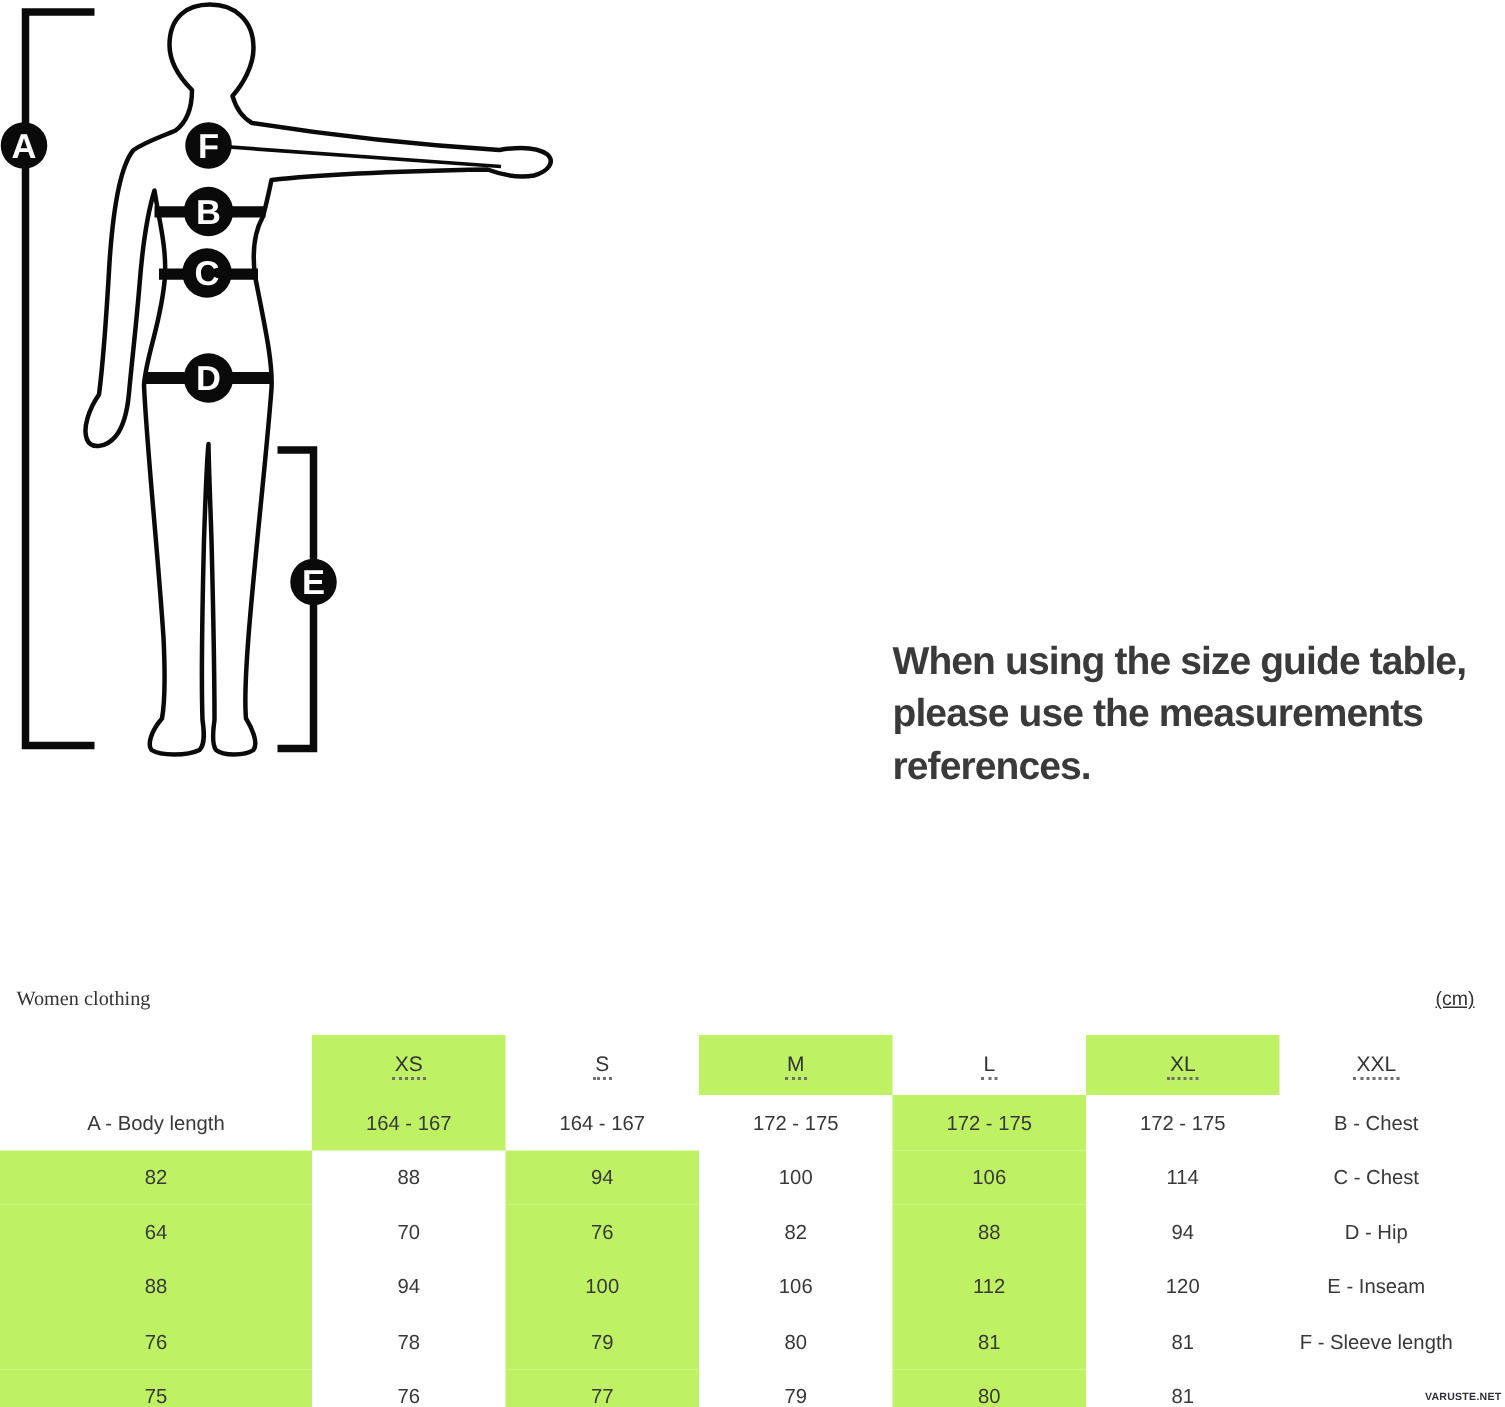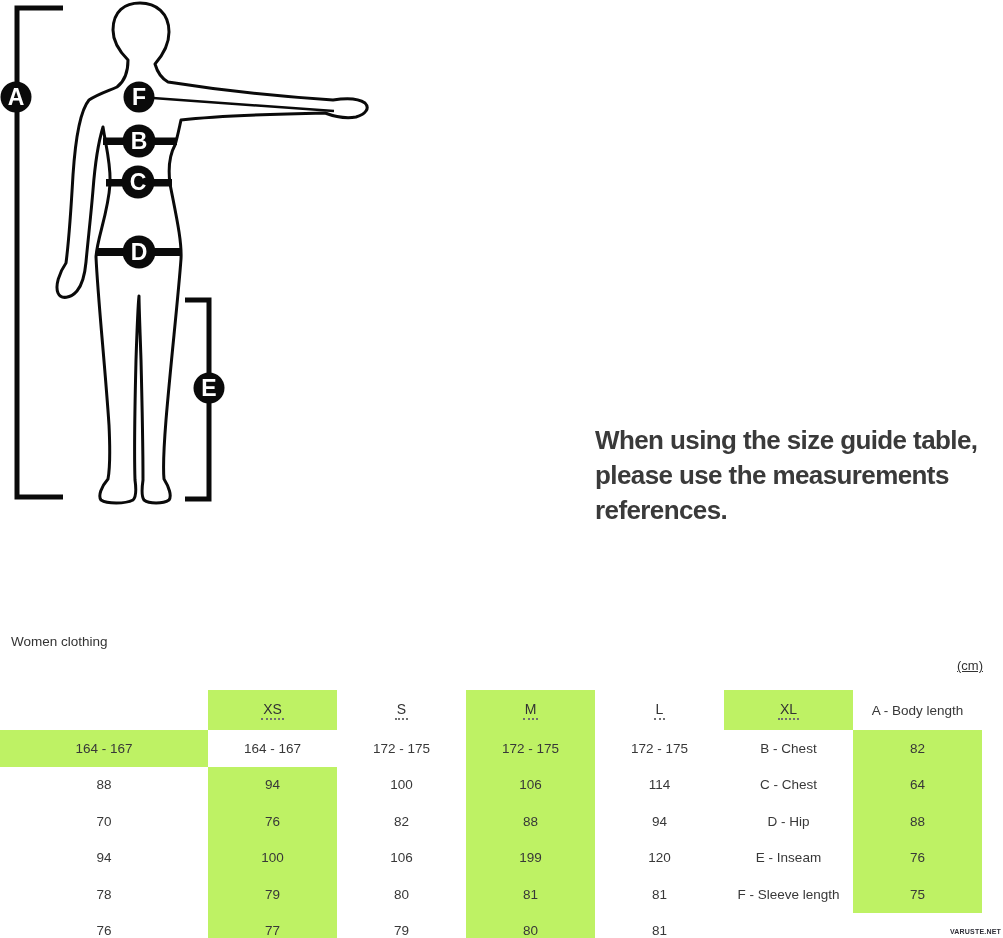--- a/index.html
+++ b/index.html
@@ -13,22 +13,22 @@
   .figure-wrap{position:absolute;left:0;top:0;width:400px;height:520px;}
   
   .heading{
     position:absolute;left:595px;top:423px;width:412px;
     font-size:26px;line-height:35px;font-weight:700;color:#3a3a3a;
     letter-spacing:-0.6px;
   }
   .heading div{white-space:nowrap;}
   
   .table-title{
-    position:absolute;left:11px;top:634px;
-    font-size:13.5px;line-height:16px;color:#333333;
+    position:absolute;left:11px;top:658px;
+    font-size:13.5px;line-height:16px;color:#333333;font-family:Liberation Serif, serif;
   }
   .table-unit{
     position:absolute;right:20px;top:658px;
     font-size:13px;line-height:16px;color:#333333;text-decoration:underline;
   }
   .size-table{
     position:absolute;left:0;top:690px;width:1003px;height:248px;
     overflow:hidden;
     display:grid;
     grid-template-columns:208px repeat(6,129px);
@@ -151,20 +151,23 @@
     </div>
     <div class="cell head stripe">
       <span class="head-label">M</span>
     </div>
     <div class="cell head">
       <span class="head-label">L</span>
     </div>
     <div class="cell head stripe">
       <span class="head-label">XL</span>
     </div>
+    <div class="cell head">
+      <span class="head-label">XXL</span>
+    </div>
     <div class="cell rowlabel">A - Body length</div>
     <div class="cell val stripe">164 - 167</div>
     <div class="cell val">164 - 167</div>
     <div class="cell val">172 - 175</div>
     <div class="cell val stripe">172 - 175</div>
     <div class="cell val">172 - 175</div>
     <div class="cell rowlabel">B - Chest</div>
     <div class="cell val stripe">82</div>
     <div class="cell val">88</div>
     <div class="cell val stripe">94</div>
@@ -176,21 +179,21 @@
     <div class="cell val">70</div>
     <div class="cell val stripe">76</div>
     <div class="cell val">82</div>
     <div class="cell val stripe">88</div>
     <div class="cell val">94</div>
     <div class="cell rowlabel">D - Hip</div>
     <div class="cell val stripe">88</div>
     <div class="cell val">94</div>
     <div class="cell val stripe">100</div>
     <div class="cell val">106</div>
-    <div class="cell val stripe">199</div>
+    <div class="cell val stripe">112</div>
     <div class="cell val">120</div>
     <div class="cell rowlabel">E - Inseam</div>
     <div class="cell val stripe">76</div>
     <div class="cell val">78</div>
     <div class="cell val stripe">79</div>
     <div class="cell val">80</div>
     <div class="cell val stripe">81</div>
     <div class="cell val">81</div>
     <div class="cell rowlabel">F - Sleeve length</div>
     <div class="cell val stripe">75</div>

